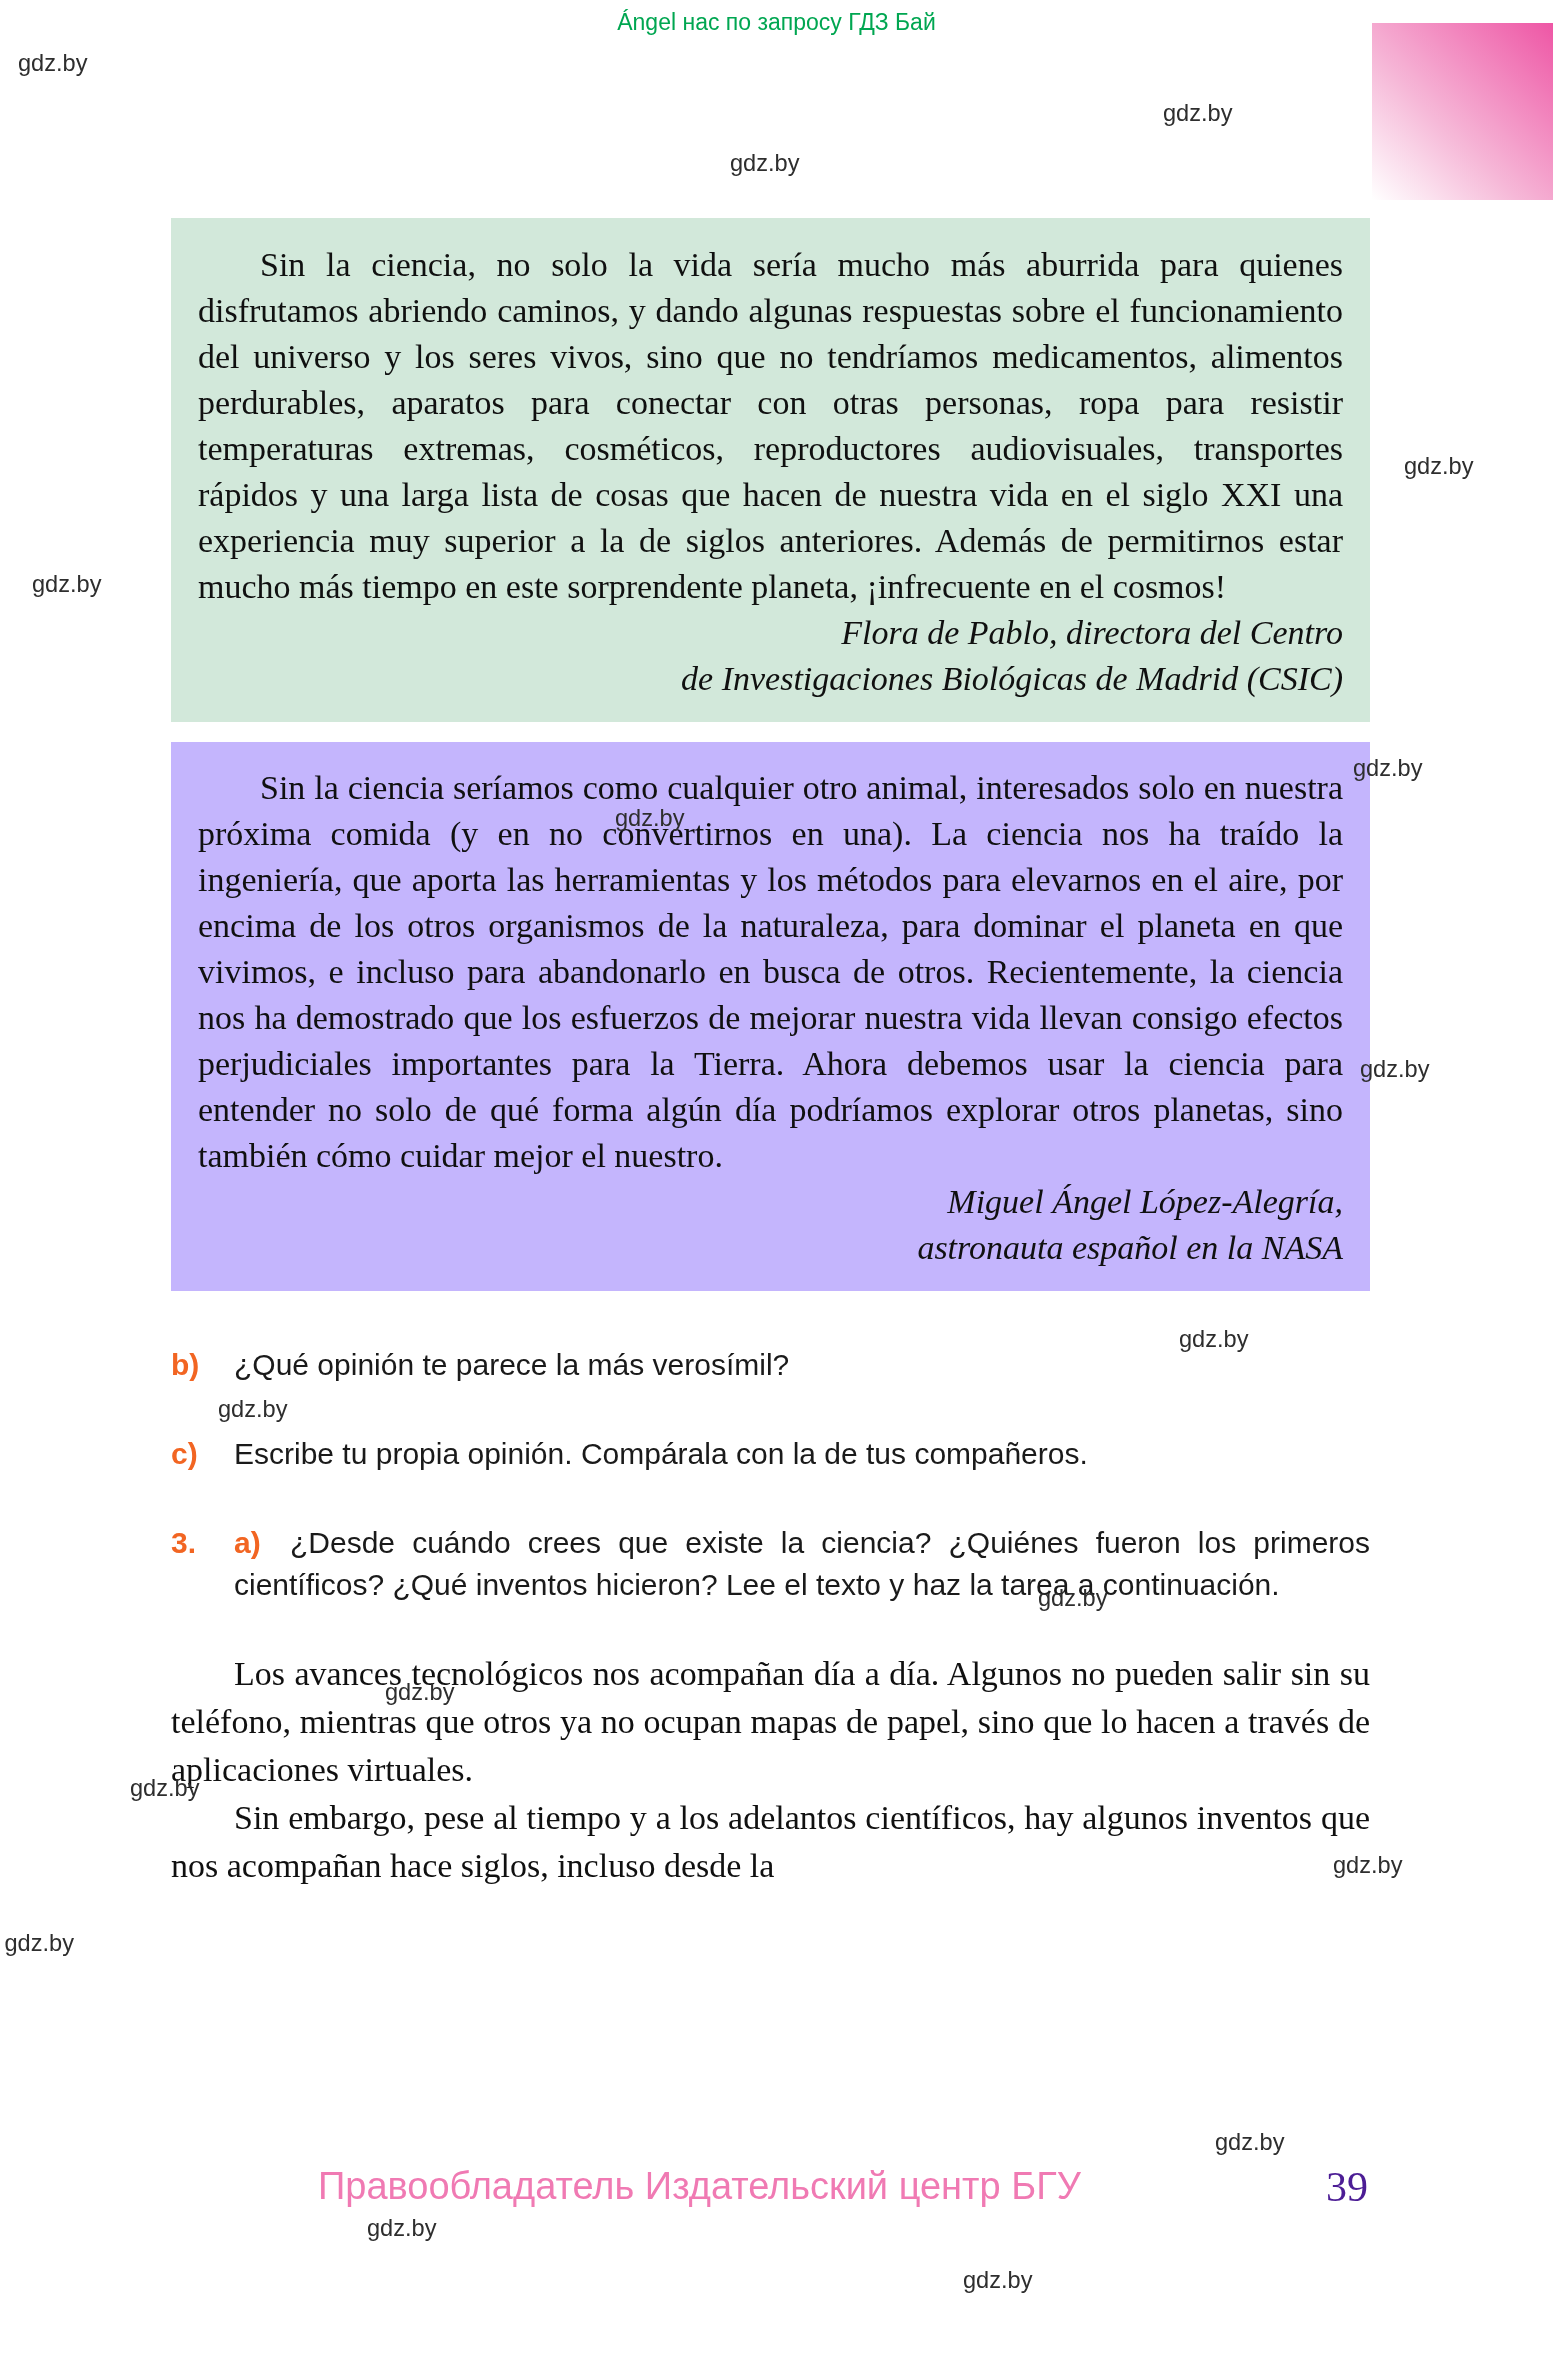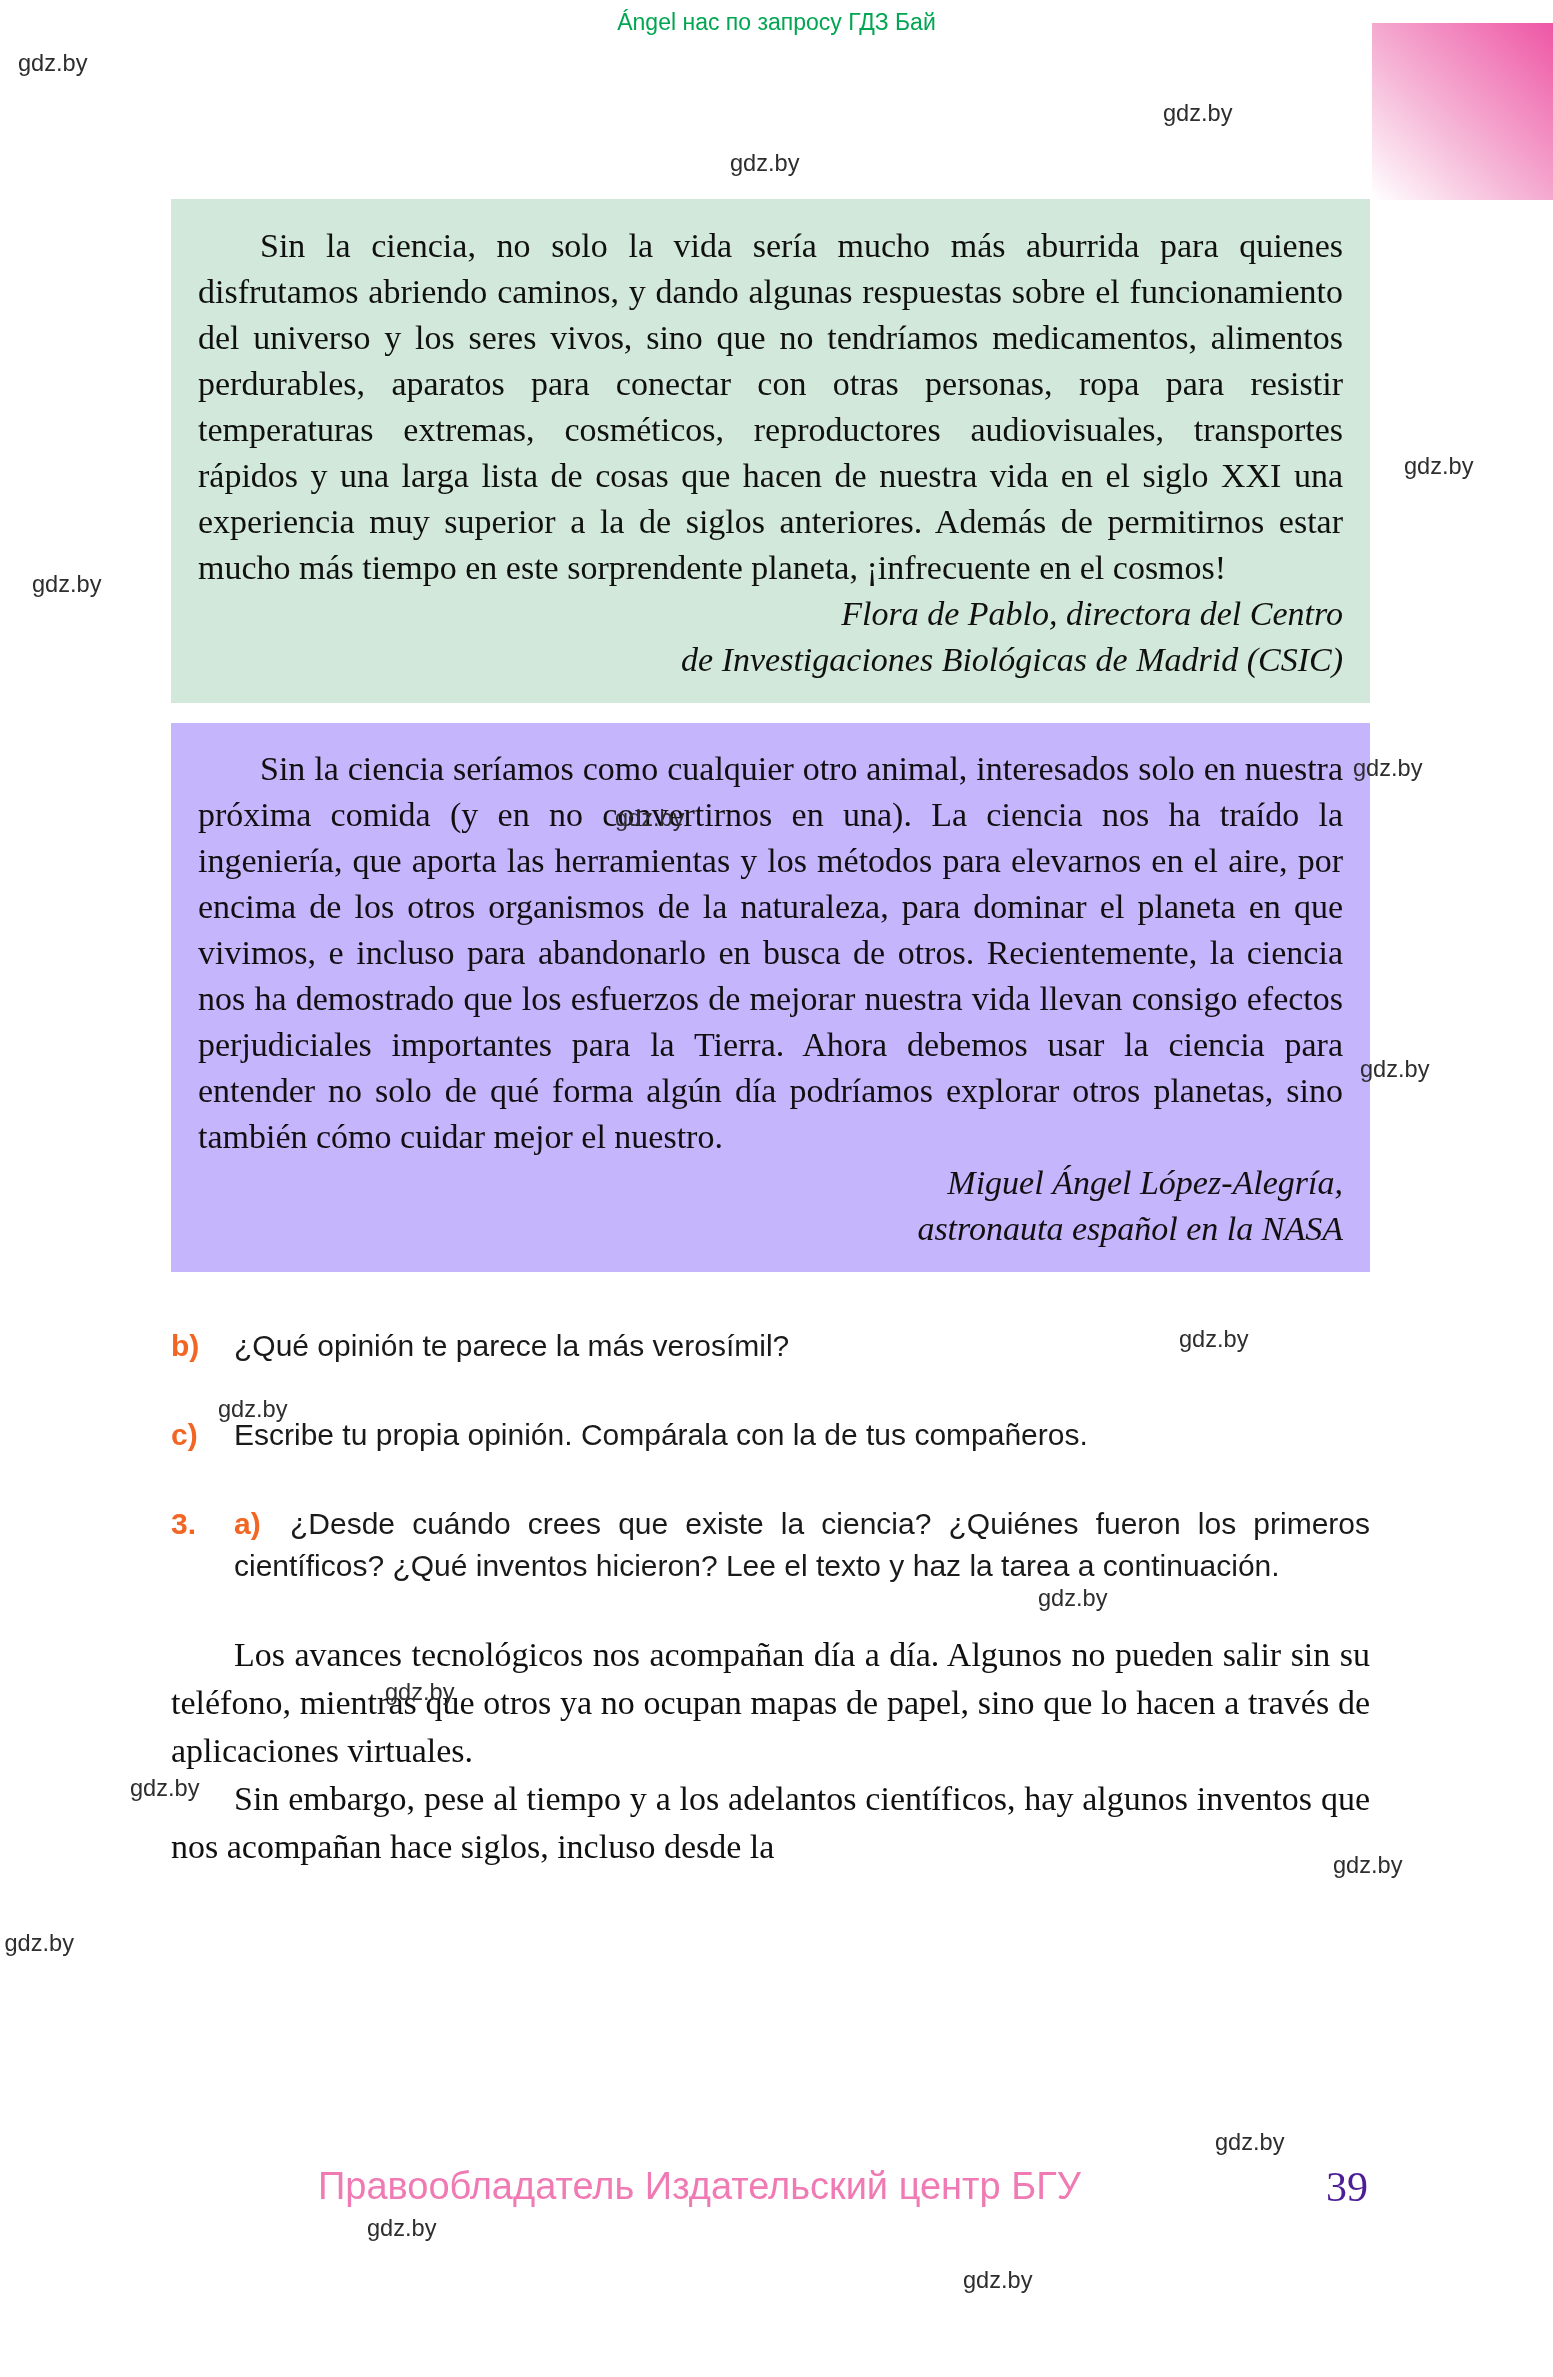--- a/index.html
+++ b/index.html
@@ -44,21 +44,21 @@
     z-index:1;
   }
   .quote{
     padding:23.6px 27px 20px 27px;
     font-size:34px;
     line-height:46px;
     text-align:justify;
     color:#101010;
     box-sizing:border-box;
   }
-  .quote-green{background:#d2e8da;}
+  .quote-green{background:#d2e8da;margin-top:19px;}
   .quote-orange{background:#c4b5fd;margin-top:20px;}
   .quote-text{margin:0;text-indent:62px;}
   .quote-attr{margin:0;font-style:italic;text-align:right;}
   .quote-attr span{display:block;}
   .task{
     display:flex;
     font-family:"Liberation Sans", sans-serif;
     font-size:30px;
     line-height:42px;
     color:#1a1a1a;

